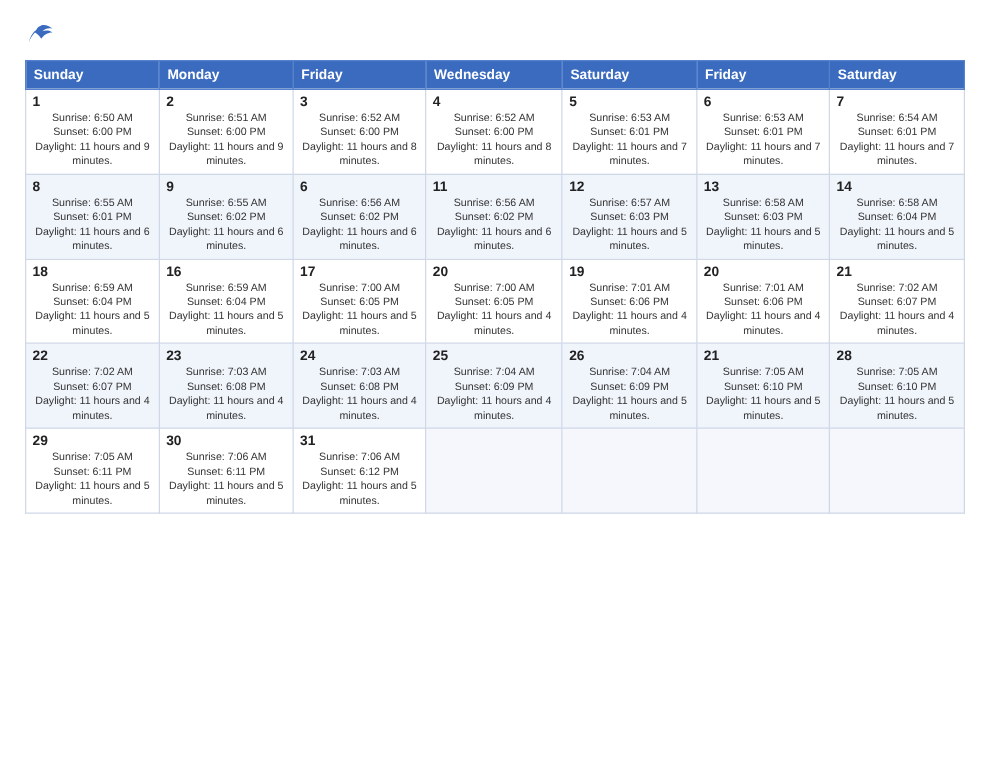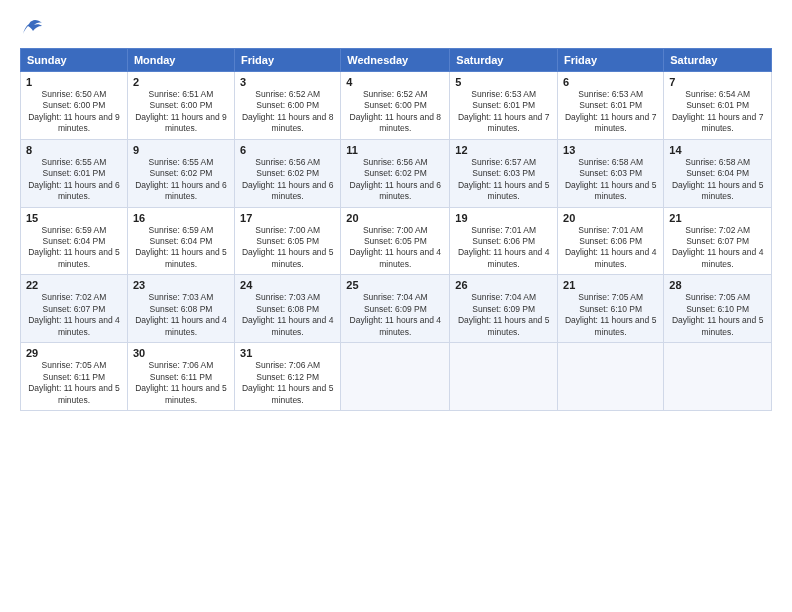--- a/index.html
+++ b/index.html
@@ -234,21 +234,21 @@
         <span class="day-num">14</span>
         <div class="day-info">
           Sunrise: 6:58 AM<br>
           Sunset: 6:04 PM<br>
           Daylight: 11 hours and 5 minutes.
         </div>
       </td>
         </tr>
         <tr>
           <td>
-        <span class="day-num">15</span>
+        <span class="day-num">18</span>
         <div class="day-info">
           Sunrise: 6:59 AM<br>
           Sunset: 6:04 PM<br>
           Daylight: 11 hours and 5 minutes.
         </div>
       </td>
           <td>
         <span class="day-num">16</span>
         <div class="day-info">
           Sunrise: 6:59 AM<br>

